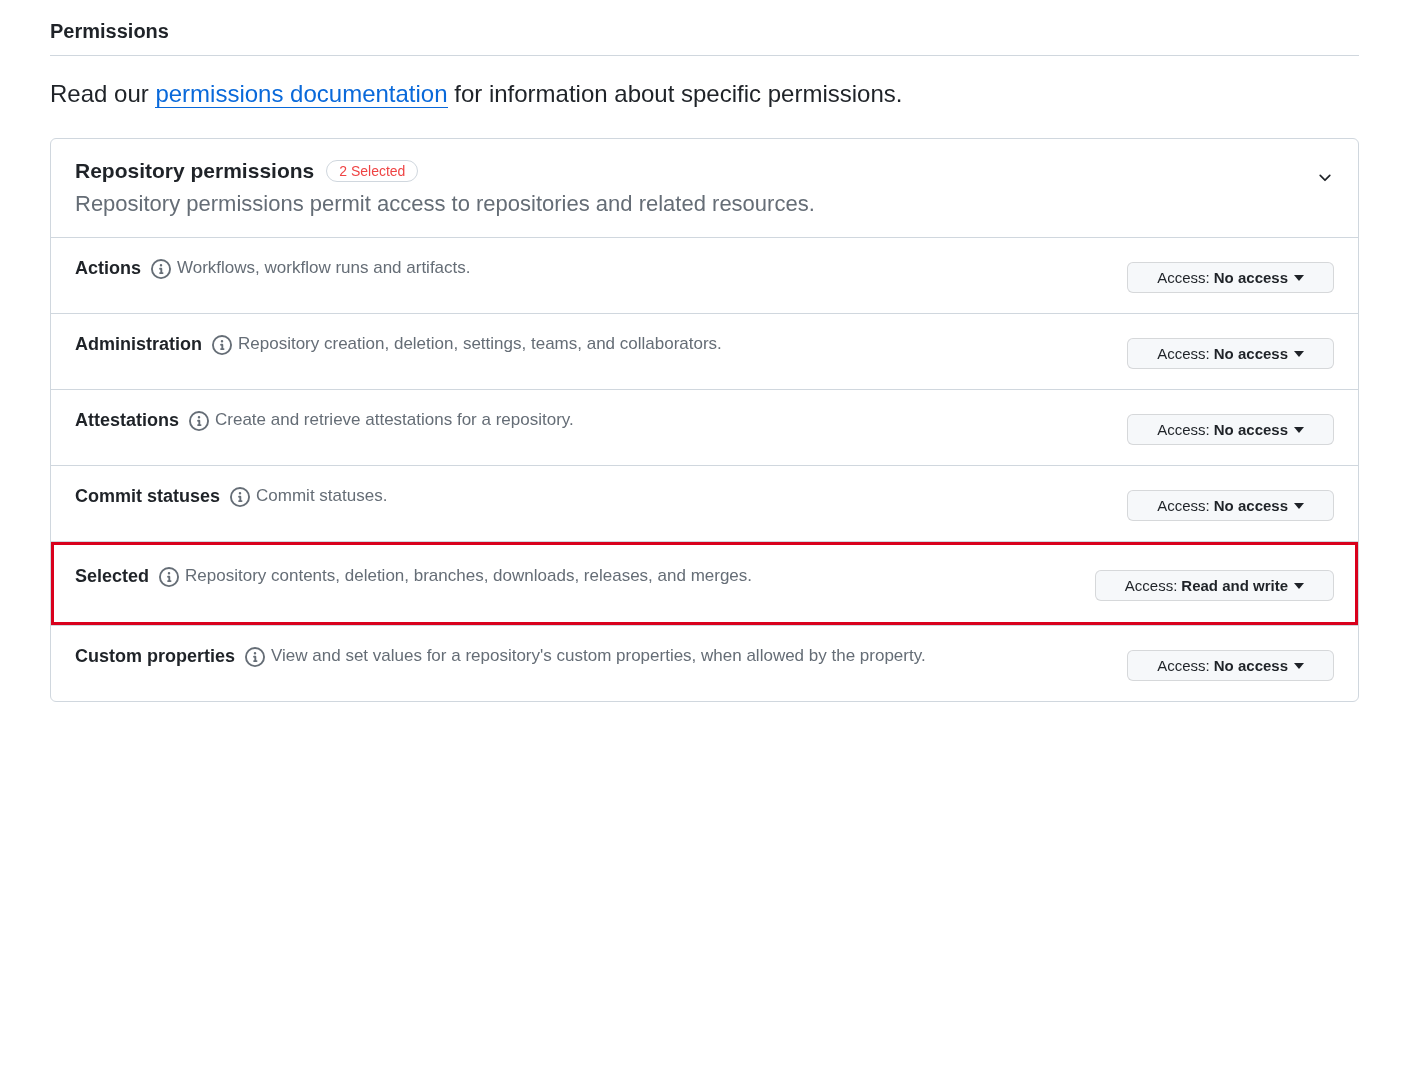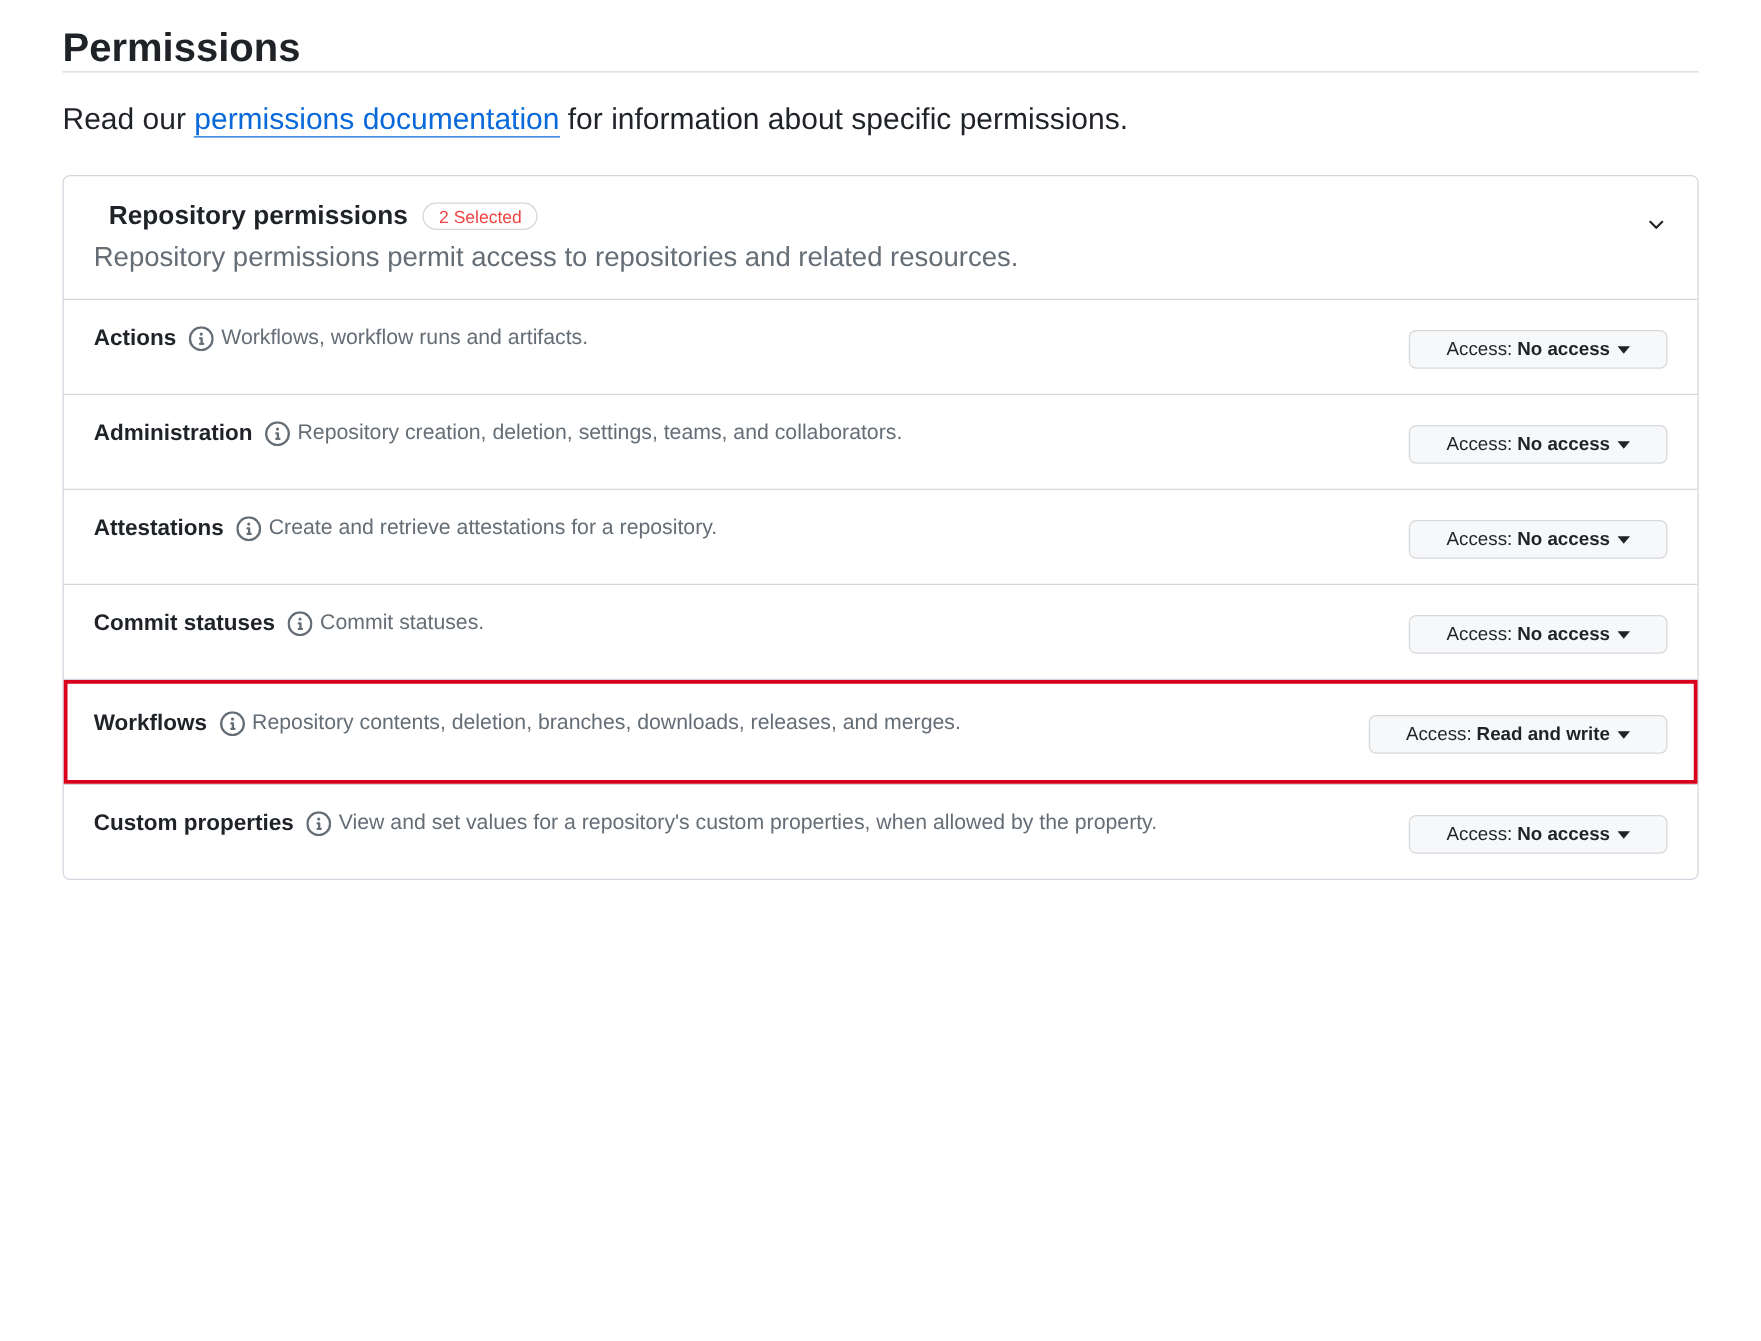--- a/index.html
+++ b/index.html
@@ -8,24 +8,25 @@
       padding: 0;
     }
     body {
       font-family: -apple-system, BlinkMacSystemFont, "Segoe UI", Helvetica, Arial, sans-serif;
       color: #1f2328;
       background: #ffffff;
       padding: 20px 50px;
       font-size: 16px;
     }
     .heading {
-      font-size: 32px;
+      font-size: 20px;
       font-weight: 600;
       color: #1f2328;
       border-bottom: 1px solid #d0d7de;
+      padding-bottom: 12px;
       margin-bottom: 24px;
     }
     .intro-text {
       font-size: 24px;
       color: #1f2328;
       margin-bottom: 30px;
     }
     .intro-text a {
       color: #0969da;
       text-decoration: none;
@@ -45,21 +46,20 @@
     }
     .panel-header-left {
       display: flex;
       flex-direction: column;
       gap: 8px;
     }
     .panel-title-row {
       display: flex;
       align-items: center;
       gap: 12px;
-      margin-left: 12px;
     }
     .panel-title {
       font-size: 21px;
       font-weight: 600;
       color: #1f2328;
     }
     .selected-badge {
       font-size: 14px;
       color: #ef4444;
       border: 1px solid #d0d7de;
@@ -258,21 +258,21 @@
           <span class="caret">
             <svg width="10" height="10" viewBox="0 0 10 6" fill="#1f2328">
               <path d="M0 0 L10 0 L5 6 Z"></path>
             </svg>
           </span>
         </button>
       </div>
       <div class="perm-row highlighted">
         <div class="perm-left">
           <div class="perm-title-row">
-            <span class="perm-title">Workflows</span>
+            <span class="perm-title">Selected</span>
             <span class="info-icon">
               <svg width="20" height="20" viewBox="0 0 16 16" fill="#656d76">
                 <path d="M0 8a8 8 0 1 1 16 0A8 8 0 0 1 0 8Zm8-6.5a6.5 6.5 0 1 0 0 13 6.5 6.5 0 0 0 0-13ZM6.5 7.75A.75.75 0 0 1 7.25 7h1a.75.75 0 0 1 .75.75v2.75h.25a.75.75 0 0 1 0 1.5h-2a.75.75 0 0 1 0-1.5h.25v-2h-.25a.75.75 0 0 1-.75-.75ZM8 6a1 1 0 1 1 0-2 1 1 0 0 1 0 2Z"></path>
               </svg>
             </span>
           </div>
           <span class="perm-desc">Repository contents, deletion, branches, downloads, releases, and merges.</span>
         </div>
         <button class="access-button">
           <span>Access: </span>

